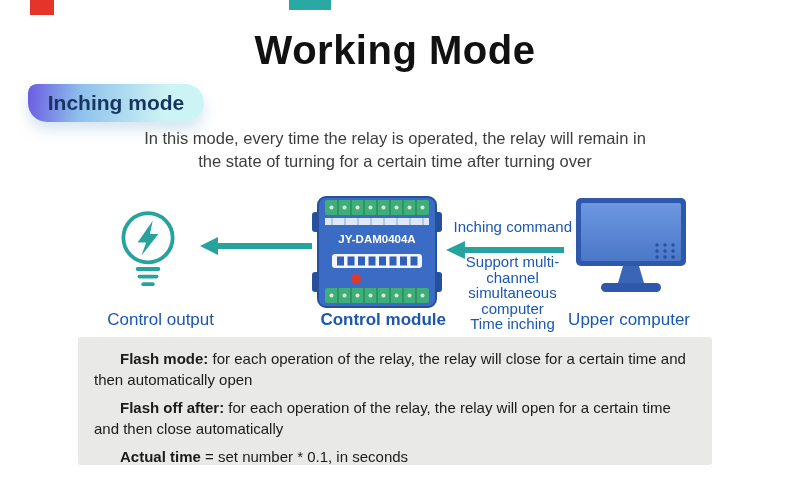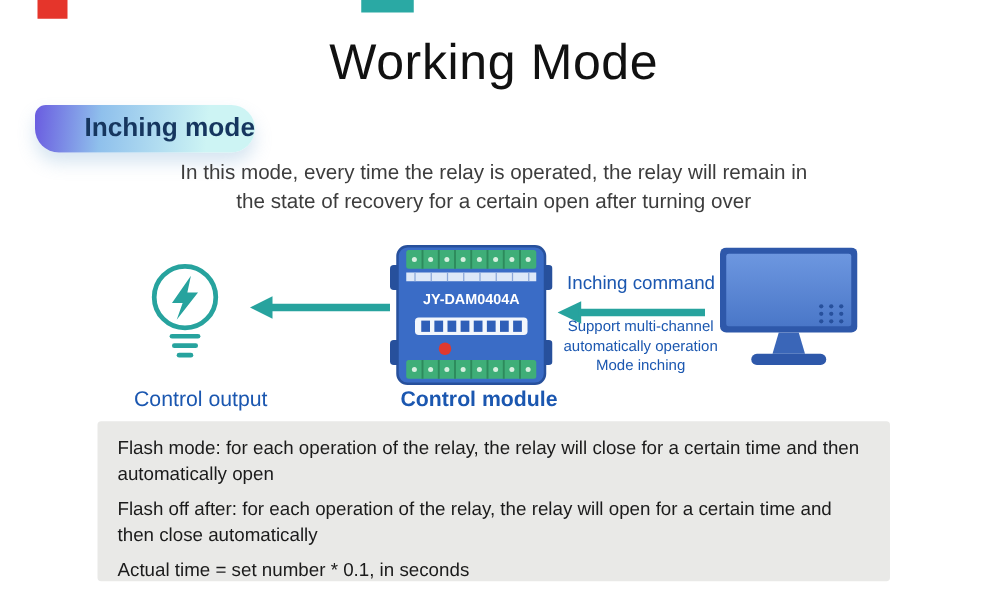--- a/index.html
+++ b/index.html
@@ -5,25 +5,25 @@
   html,body{margin:0;padding:0;background:#ffffff;}
   .canvas{
     position:relative;width:790px;height:493px;overflow:hidden;background:#fff;
     font-family:"Liberation Sans","DejaVu Sans",sans-serif;
   }
   .deco{position:absolute;top:0;}
   .deco-red{left:30px;width:24px;height:15px;background:var(--deco-red,#e5352b);}
   .deco-teal{left:289px;width:42px;height:10px;background:var(--deco-teal,#2aa9a4);}
   .title{
     position:absolute;left:0;right:0;top:28px;margin:0;text-align:center;
-    font-size:40px;font-weight:normal;color:var(--title-color,#111111);letter-spacing:.5px;
+    font-size:40px;font-weight:bold;color:var(--title-color,#111111);letter-spacing:.5px;
   }
   .badge{
     position:absolute;left:28px;top:84px;width:176px;height:38px;line-height:38px;
-    text-align:right;font-size:21px;font-weight:bold;color:var(--badge-text,#16365f);
+    text-align:center;font-size:21px;font-weight:bold;color:var(--badge-text,#16365f);
     background:linear-gradient(95deg,var(--badge-start,#6a5ce0) 0%,#8fc0ec 30%,var(--badge-end,#cdf4f4) 78%);
     border-radius:10px 22px 22px 22px;
     box-shadow:0 8px 14px rgba(120,170,210,.30);
   }
   .intro{
     position:absolute;left:0;right:0;top:127px;margin:0;text-align:center;
     font-size:16.5px;line-height:23px;color:var(--body-text,#3d3d3d);
   }
   .abs{position:absolute;}
   .caption{
@@ -32,48 +32,48 @@
   }
   .cap-output{left:80px;width:134px;}
   .cap-module{left:300px;width:146px;font-weight:bold;}
   .cap-computer{left:544px;width:146px;}
   .cmd-label{
     position:absolute;left:442px;top:218px;width:130px;text-align:right;
     font-size:15px;color:var(--accent-blue,#1b57b0);
   }
   .cmd-note{
     position:absolute;left:440px;top:254px;width:145px;text-align:center;
-    font-size:12px;line-height:15.5px;color:var(--accent-blue,#1b57b0);
+    font-size:15px;line-height:15.5px;color:var(--accent-blue,#1b57b0);
   }
   .notes{
     position:absolute;left:78px;top:337px;width:634px;height:128px;box-sizing:border-box;
     background:var(--note-bg,#e9e9e7);border-radius:3px;padding:11px 16px 10px;
     font-size:15px;line-height:21px;color:#1b1b1b;
   }
   .notes p{margin:0 0 7px;}
   .notes p:last-child{margin-bottom:0;}
-  .notes strong{font-weight:normal;}
+  .notes strong{font-weight:bold;margin-left:26px;}
 </style>
 </head>
 <body>
 
 <div class="canvas">
 
   <div class="deco deco-red"></div>
   <div class="deco deco-teal"></div>
 
   <h1 class="title">Working Mode</h1>
 
   <div class="badge">
     <span>Inching mode</span>
   </div>
 
   <p class="intro">
     <span>In this mode, every time the relay is operated, the relay will remain in</span><br>
-    <span>the state of recovery for a certain open after turning over</span>
+    <span>the state of turning for a certain time after turning over</span>
   </p>
 
   <svg class="abs" style="left:112px;top:205px;" width="72" height="92" viewBox="0 0 76 94">
     <g fill="none" stroke="var(--teal,#27a39e)" stroke-width="4" stroke-linecap="round">
       <circle cx="38" cy="33" r="26"></circle>
       <line x1="27" y1="66" x2="49" y2="66"></line>
       <line x1="29" y1="74" x2="47" y2="74"></line>
       <line x1="33" y1="82" x2="43" y2="82"></line>
     </g>
     <polygon points="43,15 27,38 36,38 31,52 49,29 40,29" fill="var(--teal,#27a39e)"></polygon>
@@ -139,22 +139,22 @@
 
   <svg class="abs" style="left:446px;top:240px;" width="118" height="20" viewBox="0 0 112 20" preserveAspectRatio="none">
     <polygon points="0,10 18,1 18,19" fill="var(--teal,#27a39e)"></polygon>
     <rect x="16" y="7" width="96" height="6" fill="var(--teal,#27a39e)"></rect>
   </svg>
 
   <div class="cmd-label">Inching command</div>
 
   <div class="cmd-note">
     <span>Support multi-channel</span><br>
-    <span>automatically operation</span><br>
-    <span>Mode inching</span>
+    <span>simultaneous computer</span><br>
+    <span>Time inching</span>
   </div>
 
   <svg class="abs" style="left:576px;top:198px;" width="110" height="100" viewBox="0 0 110 100">
     <defs>
       <linearGradient id="scr" x1="0" y1="0" x2="0" y2="1">
         <stop offset="0" stop-color="#6d97e0"></stop>
         <stop offset="1" stop-color="#4a77c8"></stop>
       </linearGradient>
     </defs>
     <rect x="0" y="0" width="110" height="68" rx="5" fill="var(--monitor-blue,#2e58aa)"></rect>
@@ -169,20 +169,21 @@
       <circle cx="81" cy="59" r="1.7"></circle>
         <circle cx="89" cy="59" r="1.7"></circle>
         <circle cx="97" cy="59" r="1.7"></circle>
     </g>
     <polygon points="47,68 63,68 68,85 42,85" fill="#3a66b8"></polygon>
     <rect x="25" y="85" width="60" height="9" rx="4.5" fill="var(--monitor-blue,#2e58aa)"></rect>
   </svg>
 
   <div class="caption cap-output">Control output</div>
   <div class="caption cap-module">Control module</div>
+  <div class="caption cap-computer">Upper computer</div>
 
   <div class="notes">
     <p>
       <strong>Flash mode:</strong><span> for each operation of the relay, the relay will close for a certain time and then automatically open</span>
     </p>
     <p>
       <strong>Flash off after:</strong><span> for each operation of the relay, the relay will open for a certain time and then close automatically</span>
     </p>
     <p>
       <strong>Actual time</strong><span> = set number * 0.1, in seconds</span>

